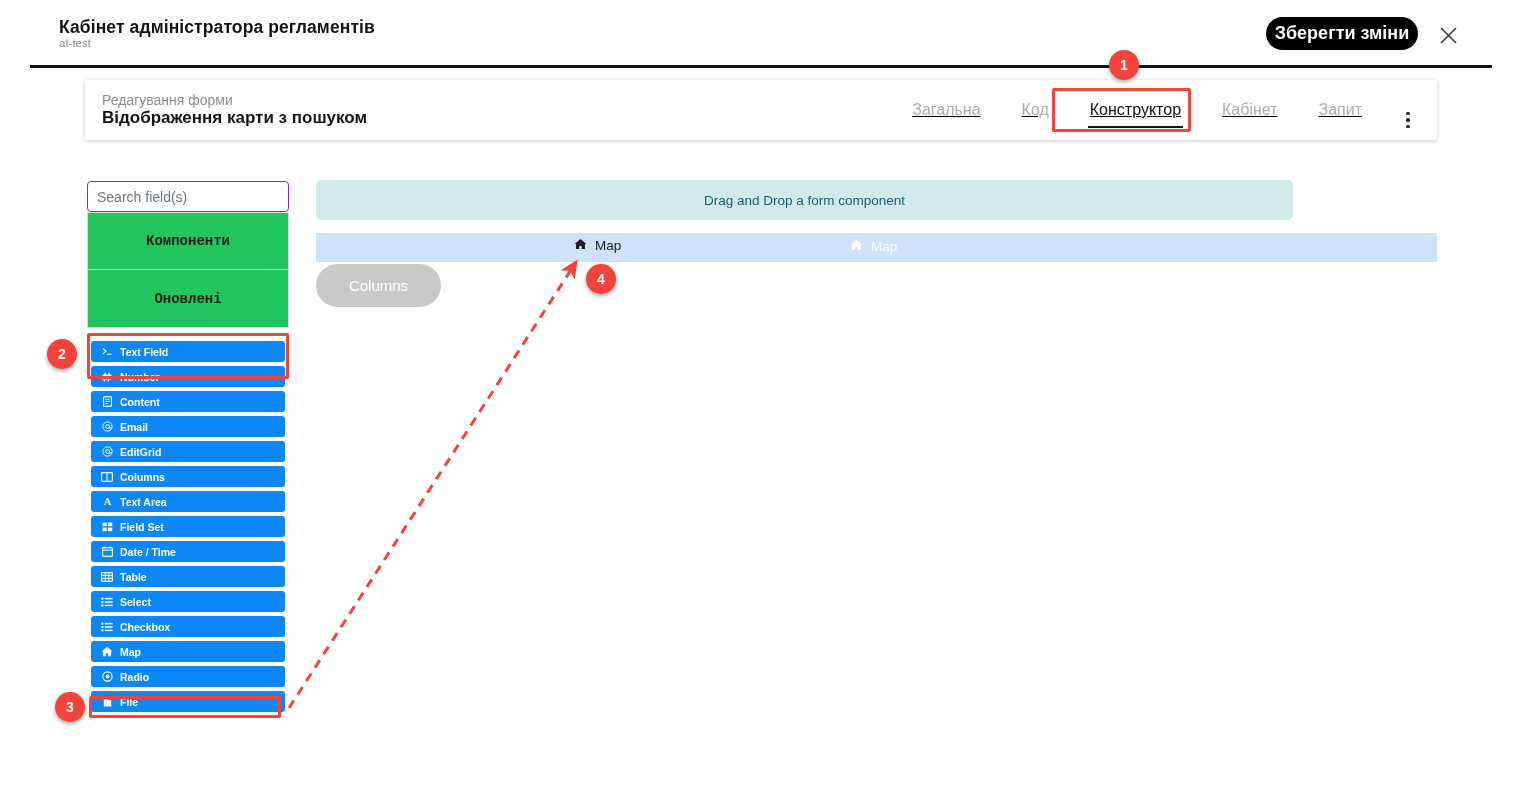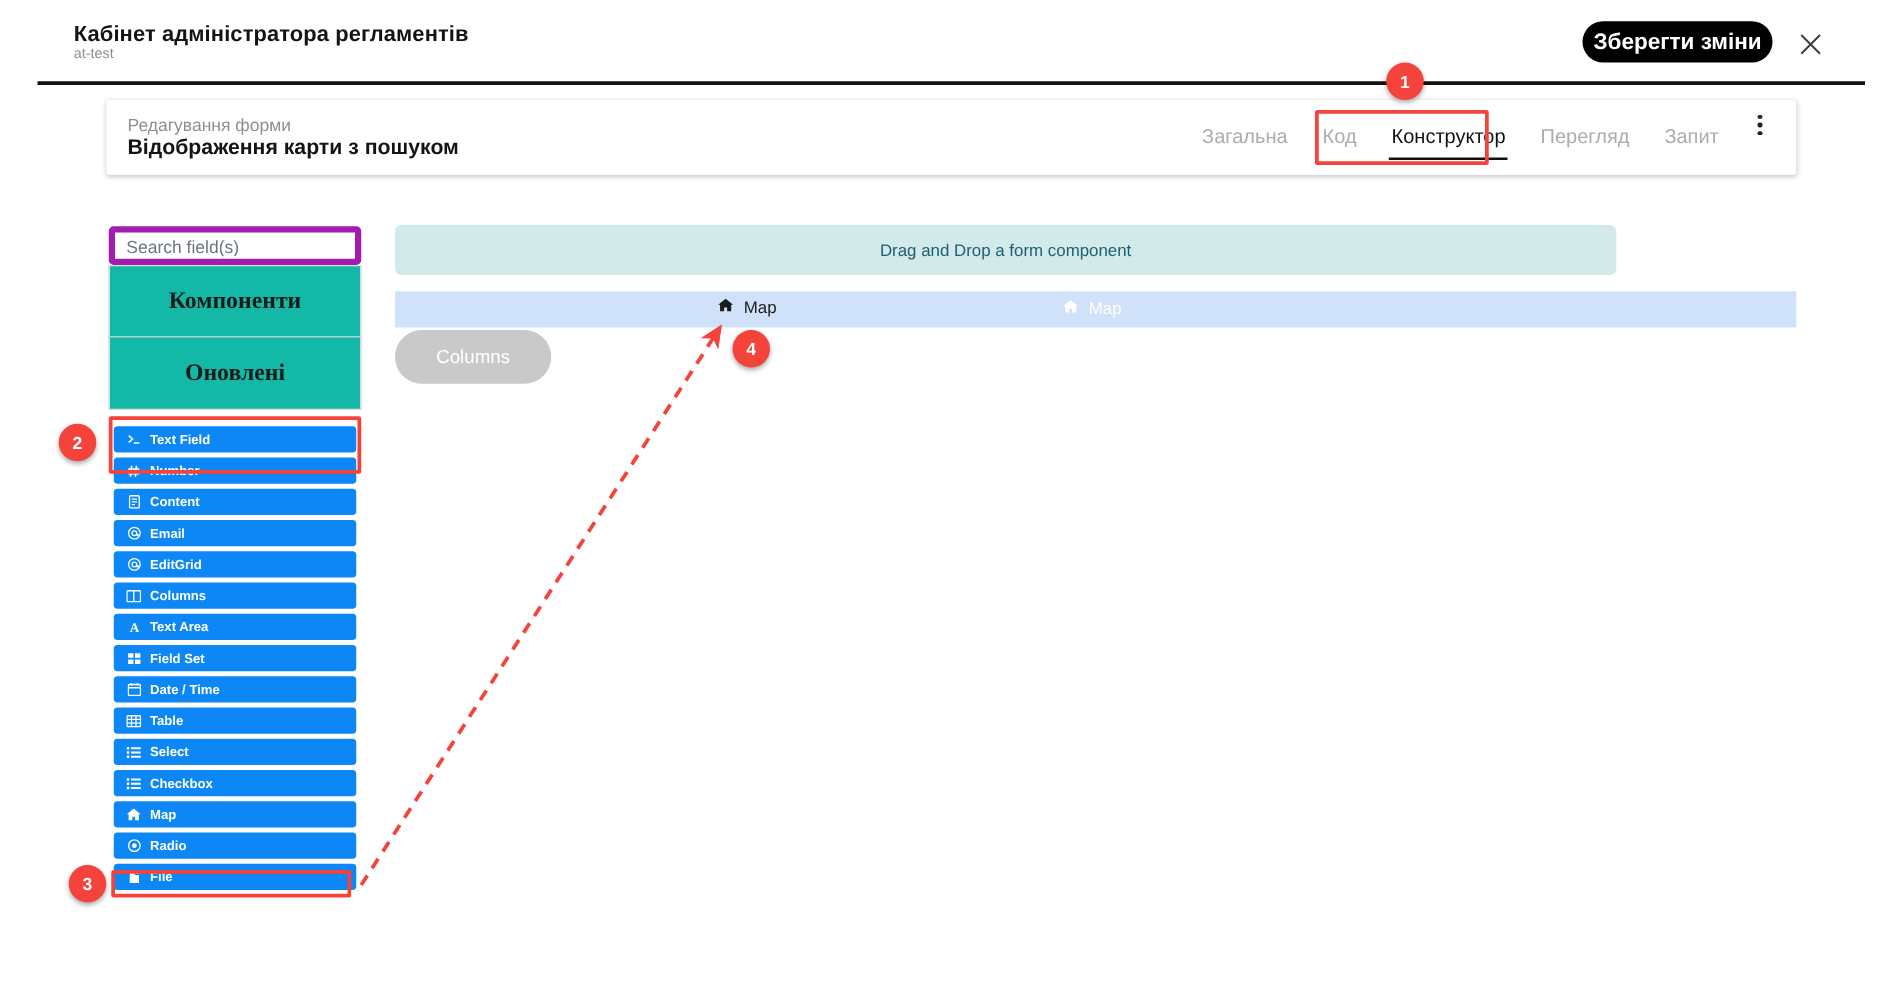--- a/index.html
+++ b/index.html
@@ -37,51 +37,51 @@
   .close-btn svg { display:block; }
 
   
   .form-card {
     position:absolute; left:85px; top:80px; width:1352px; height:60px;
     background:#fff; border-radius:3px;
     box-shadow:0 1px 4px rgba(0,0,0,.22);
   }
   .form-eyebrow { position:absolute; left:17px; top:12px; font-size:14px; color:#8b8f94; }
   .form-name { position:absolute; left:17px; top:28px; font-size:17px; font-weight:bold; color:#141414; }
-  .tabs { position:absolute; right:14px; top:0; height:60px; display:flex; align-items:flex-start; gap:0; }
+  .tabs { position:absolute; right:14px; top:0; height:60px; display:flex; align-items:flex-end; gap:13px;text-decoration:underline; }
   .tab {
     font-size:16px; color:#a9acb0; padding:0 14px; cursor:pointer;
     white-space:nowrap; line-height:60px; position:relative;
   }
   .tab.active { color:#111; font-weight:normal; }
   .tab.active::after {
     content:""; position:absolute; left:12px; right:12px; bottom:12px;
     height:2px; background:#111;
   }
   .kebab {
     width:30px; height:40px; display:flex; flex-direction:column;
     align-items:center; justify-content:center; gap:3px; cursor:pointer; margin-left:4px;
   }
   .kebab i { width:3.5px; height:3.5px; background:#222; border-radius:50%; display:block; }
 
   
   .left-panel { position:absolute; left:87px; top:181px; width:202px; }
   .search-input {
     display:block; width:202px; height:31px;
-    border:5px solid #a21caf; border-radius:4px;
+    border:1px solid #a21caf; border-radius:4px;
     padding:0 9px; font-size:14px; color:#45494e;
     font-family:"Liberation Sans", sans-serif; background:#fff; outline:none;
   }
   .search-input::placeholder { color:#6c757d; }
   .accordion-btn {
-    width:202px; height:58px; background:#14b8a6;
+    width:202px; height:58px; background:#22c55e;
     border:1px solid #ddd; border-top:none;
     display:flex; align-items:center; justify-content:center;
-    font-size:19px; font-weight:bold; color:#1b1b1b; cursor:pointer;
-    font-family:Liberation Serif, serif;
+    font-size:14px; font-weight:bold; color:#1b1b1b; cursor:pointer;
+    font-family:Liberation Mono, monospace;
   }
   .accordion-btn.first { border-top:1px solid #ddd; }
   .comp-list { margin-top:13px; width:214px; margin-left:4px;border-radius:11px; }
   .comp-btn {
     width:194px; height:21px; margin-bottom:4px;
     background:#0d87f5; color:#fff; border:none; border-radius:3px;
     display:flex; align-items:center; gap:7px;
     padding-left:10px; font-size:10.5px; font-weight:bold; cursor:pointer;
     font-family:"Liberation Sans", sans-serif; text-align:left;
   }
@@ -144,21 +144,21 @@
     <div class="topbar-rule"></div>
   </div>
 
   <div class="form-card">
     <div class="form-eyebrow">Редагування форми</div>
     <div class="form-name">Відображення карти з пошуком</div>
     <div class="tabs">
       <div class="tab">Загальна</div>
       <div class="tab">Код</div>
       <div class="tab active">Конструктор</div>
-      <div class="tab">Перегляд</div>
+      <div class="tab">Кабінет</div>
       <div class="tab">Запит</div>
       <div class="kebab">
           <i></i>
           <i></i>
           <i></i>
         </div>
     </div>
   </div>
 
   <div class="left-panel">

